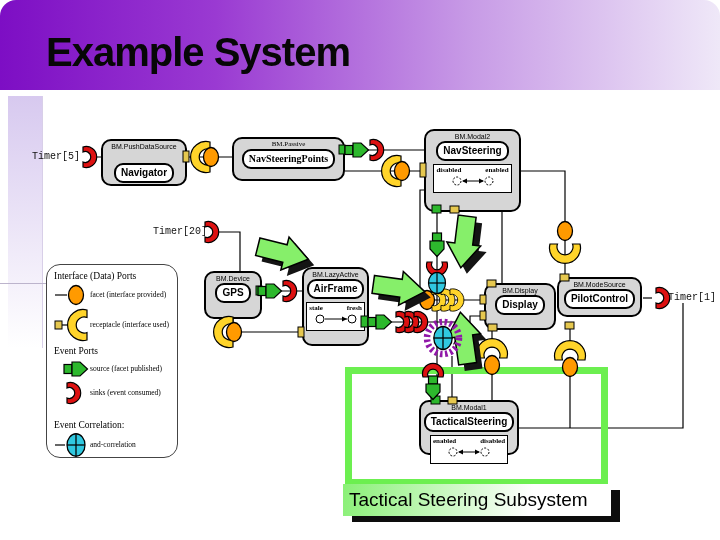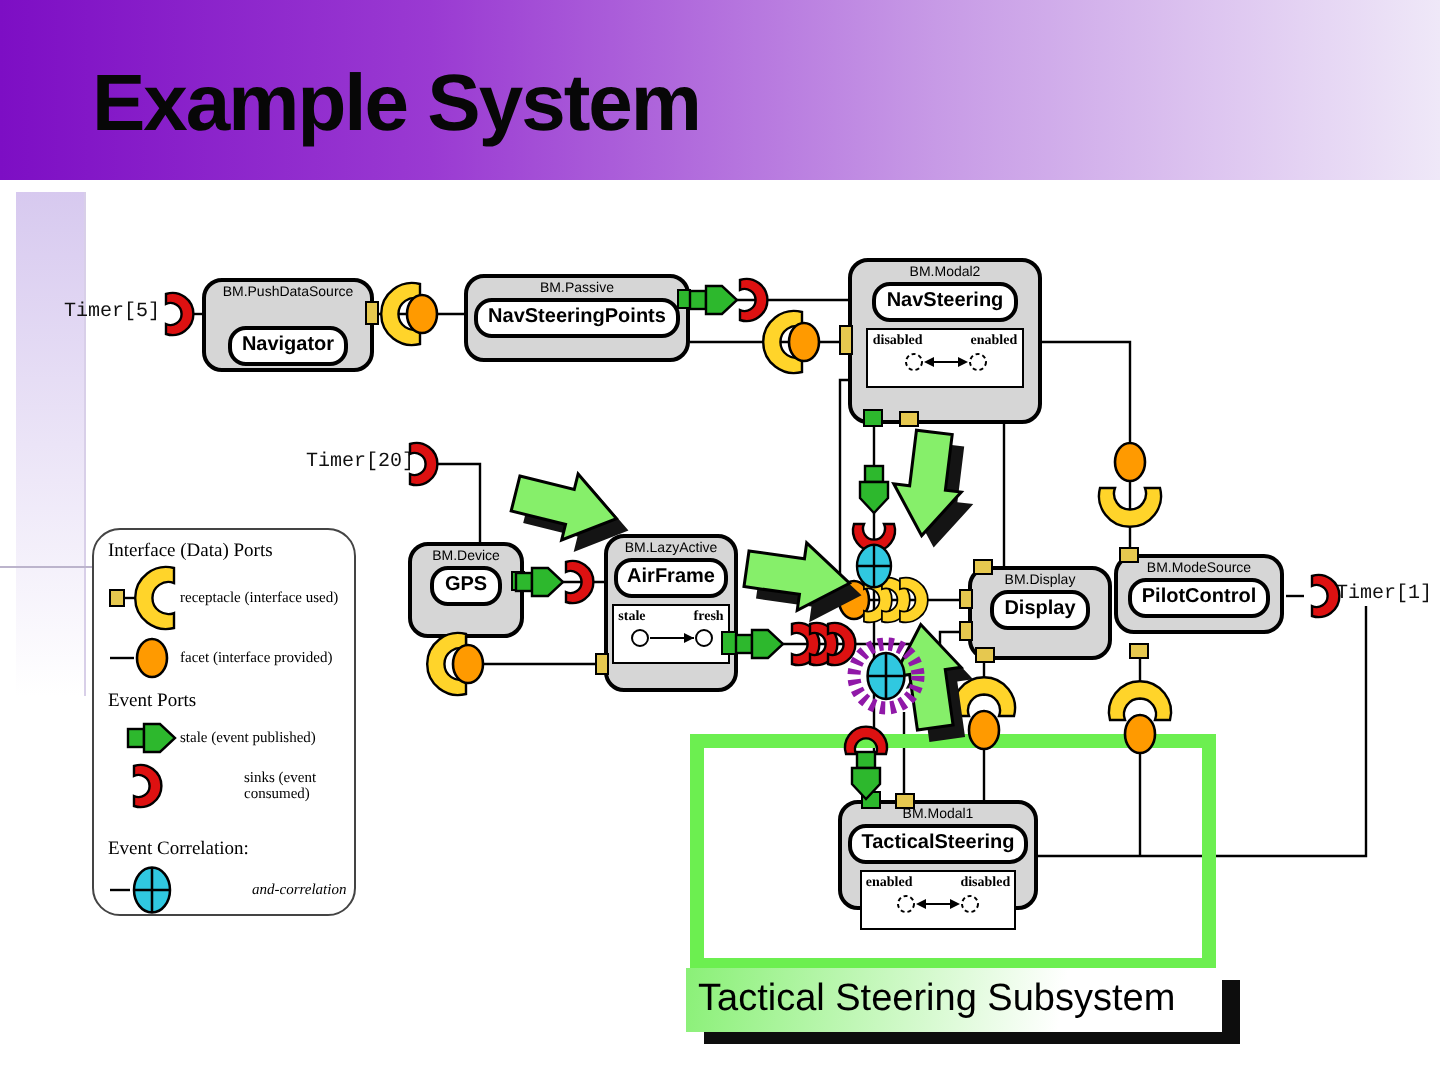--- a/index.html
+++ b/index.html
@@ -1,17 +1,17 @@
 <!DOCTYPE html>
 <html><head>
 <meta charset="utf-8">
 <style>
   html,body{margin:0;padding:0;background:#fff;}
   #slide{position:relative;width:720px;height:540px;background:#fff;overflow:hidden;
-         font-family:"Liberation Sans",sans-serif;}
+         font-family:"Liberation Sans",sans-serif;border-radius:16px;}
   
   #header{position:absolute;left:0;top:0;width:720px;height:90px;z-index:6;
           background:linear-gradient(90deg,#7d0ec4 0%,#9a3ad2 30%,#c79ae6 65%,#efe8f8 100%);}
   #title{position:absolute;left:46px;top:30px;font-size:40px;font-weight:bold;color:#070707;
          letter-spacing:-1px;font-family:"Liberation Sans",sans-serif;}
   
   #lstrip{position:absolute;left:8px;top:96px;width:34px;height:252px;z-index:0;
           background:linear-gradient(#d7c9ef,#ffffff);border-right:1px solid #d8cfe8;}
   #hline{position:absolute;left:0;top:283px;width:46px;height:1px;background:#bcb4cc;z-index:0;}
   
@@ -110,21 +110,21 @@
     </g>
   </svg>
 
   <div id="subsys"></div>
 
   <div class="comp" style="left:101px;top:139px;width:86px;height:47px;gap:12px;">
     <div class="stereo">BM.PushDataSource</div>
     <div class="cname">Navigator</div>
   </div>
 
-  <div class="comp" style="left:232px;top:137px;width:113px;height:44px;">
+  <div class="comp" style="left:232px;top:137px;width:113px;height:44px;font-family:Liberation Serif, serif;">
     <div class="stereo">BM.Passive</div>
     <div class="cname">NavSteeringPoints</div>
   </div>
 
   <div class="comp" style="left:424px;top:129px;width:97px;height:83px;">
     <div class="stereo">BM.Modal2</div>
     <div class="cname">NavSteering</div>
     <div class="statebox">
       <div class="staterow">
         <span>disabled</span>
@@ -189,55 +189,55 @@
       </svg>
     </div>
   </div>
 
   <div class="portlabel" style="left:32px;top:151px;">Timer[5]</div>
   <div class="portlabel" style="left:153px;top:226px;">Timer[20]</div>
   <div class="portlabel" style="left:668px;top:292px;">Timer[1]</div>
 
   <div id="legend">
     <div class="lg-h">Interface (Data) Ports</div>
+    <div class="lg-row" style="height:26px;">
+      <svg class="lg-g" width="36" height="26">
+        <line x1="1" y1="13" x2="13" y2="13" stroke="#000" stroke-width="1.2"></line>
+        <use href="#g-facet" transform="translate(22,13)"></use>
+      </svg>
+      <div class="lg-t">facet (interface provided)</div>
+    </div>
     <div class="lg-row" style="height:34px;">
       <svg class="lg-g" width="36" height="34">
         <rect x="1" y="13" width="7" height="8" fill="#e6c84f" stroke="#000"></rect>
         <line x1="8" y1="17" x2="16" y2="17" stroke="#000" stroke-width="1.2"></line>
         <use href="#g-cup" transform="translate(26,17)"></use>
       </svg>
       <div class="lg-t">receptacle (interface used)</div>
     </div>
-    <div class="lg-row" style="height:26px;">
-      <svg class="lg-g" width="36" height="26">
-        <line x1="1" y1="13" x2="13" y2="13" stroke="#000" stroke-width="1.2"></line>
-        <use href="#g-facet" transform="translate(22,13)"></use>
-      </svg>
-      <div class="lg-t">facet (interface provided)</div>
-    </div>
     <div class="lg-h" style="margin-top:3px;">Event Ports</div>
     <div class="lg-row" style="height:24px;">
       <svg class="lg-g" width="36" height="24">
         <use href="#g-src" transform="translate(24,12)"></use>
       </svg>
-      <div class="lg-t">stale (event published)</div>
-    </div>
-    <div class="lg-row" style="height:24px;gap:32px;">
+      <div class="lg-t">source (facet published)</div>
+    </div>
+    <div class="lg-row" style="height:24px;">
       <svg class="lg-g" width="36" height="24">
         <use href="#g-sink" transform="translate(16,12)"></use>
       </svg>
       <div class="lg-t">sinks (event consumed)</div>
     </div>
     <div class="lg-h" style="margin-top:14px;">Event Correlation:</div>
     <div class="lg-row" style="height:28px;">
       <svg class="lg-g" width="36" height="28">
         <line x1="1" y1="14" x2="11" y2="14" stroke="#000" stroke-width="1.2"></line>
         <use href="#g-and" transform="translate(22,14) scale(0.9)"></use>
       </svg>
-      <div class="lg-t" style="font-style:italic;margin-left:36px;">and-correlation</div>
+      <div class="lg-t" style="">and-correlation</div>
     </div>
   </div>
 
   <div id="caption">Tactical Steering Subsystem</div>
 
   <svg id="ports" width="720" height="540">
 
     <g stroke="#000" stroke-width="1">
       <rect x="183" y="151" width="6" height="11" fill="#e6c84f"></rect>
       <rect x="339" y="145" width="6" height="9" fill="#2db82d"></rect>

